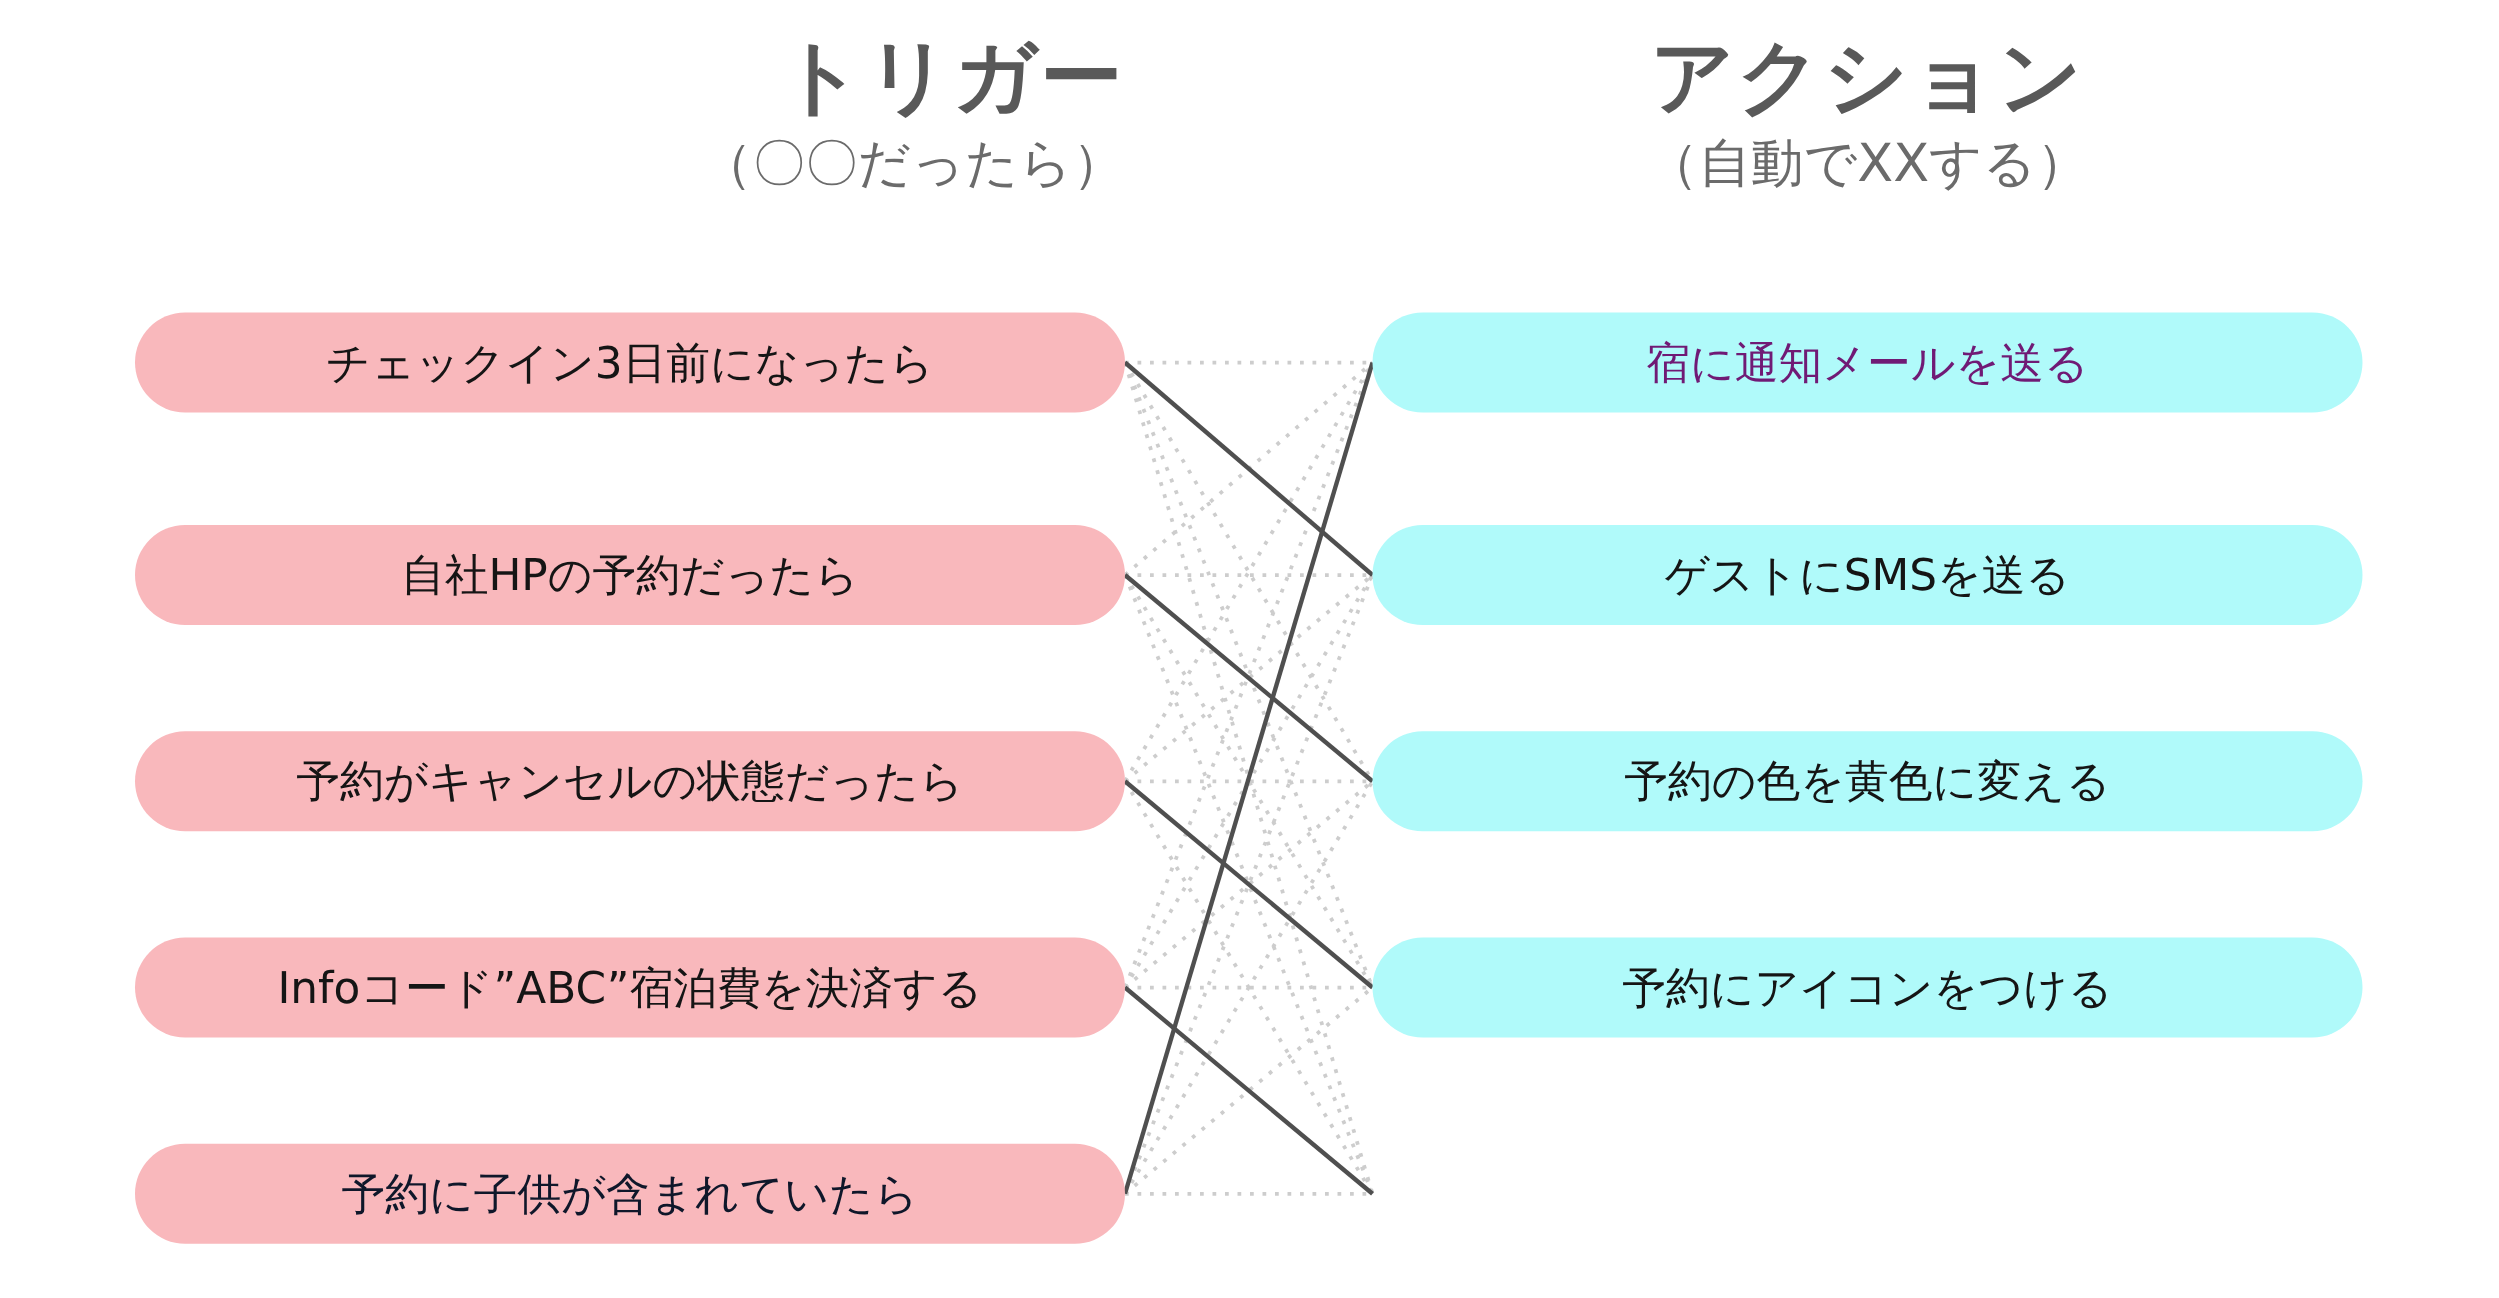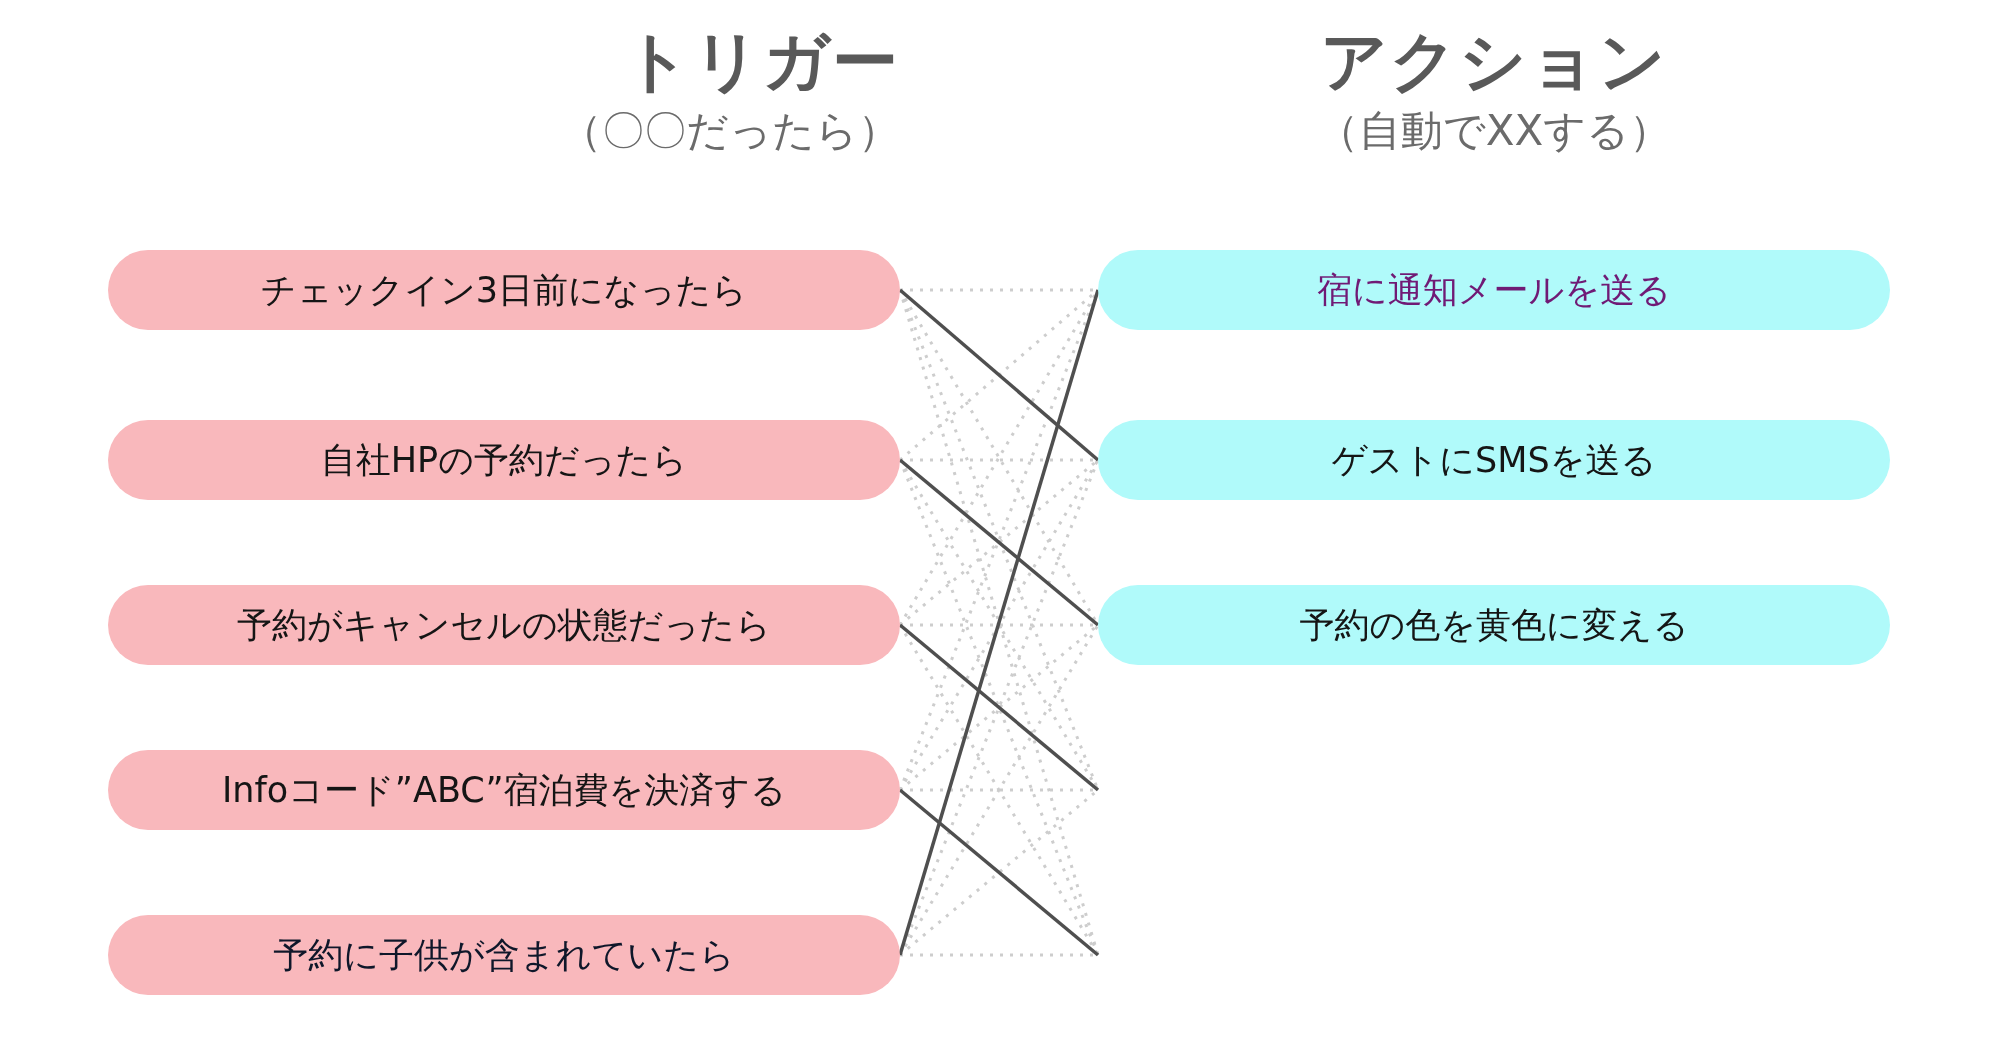--- a/index.html
+++ b/index.html
@@ -124,14 +124,17 @@
 
   <div class="pill pill--right row-0" style="background: rgb(176, 250, 250); color: #701a75;">
     <span>宿に通知メールを送る</span>
   </div>
   <div class="pill pill--right row-1" style="background: rgb(176, 250, 250); color: rgb(21, 21, 21);">
     <span>ゲストにSMSを送る</span>
   </div>
   <div class="pill pill--right row-2" style="background: rgb(176, 250, 250); color: rgb(21, 21, 21);">
     <span>予約の色を黄色に変える</span>
   </div>
+  <div class="pill pill--right row-3" style="background: rgb(176, 250, 250); color: rgb(21, 21, 21);">
+    <span>予約にアイコンをつける</span>
+  </div>
 
 </div>
 
 </body></html>

